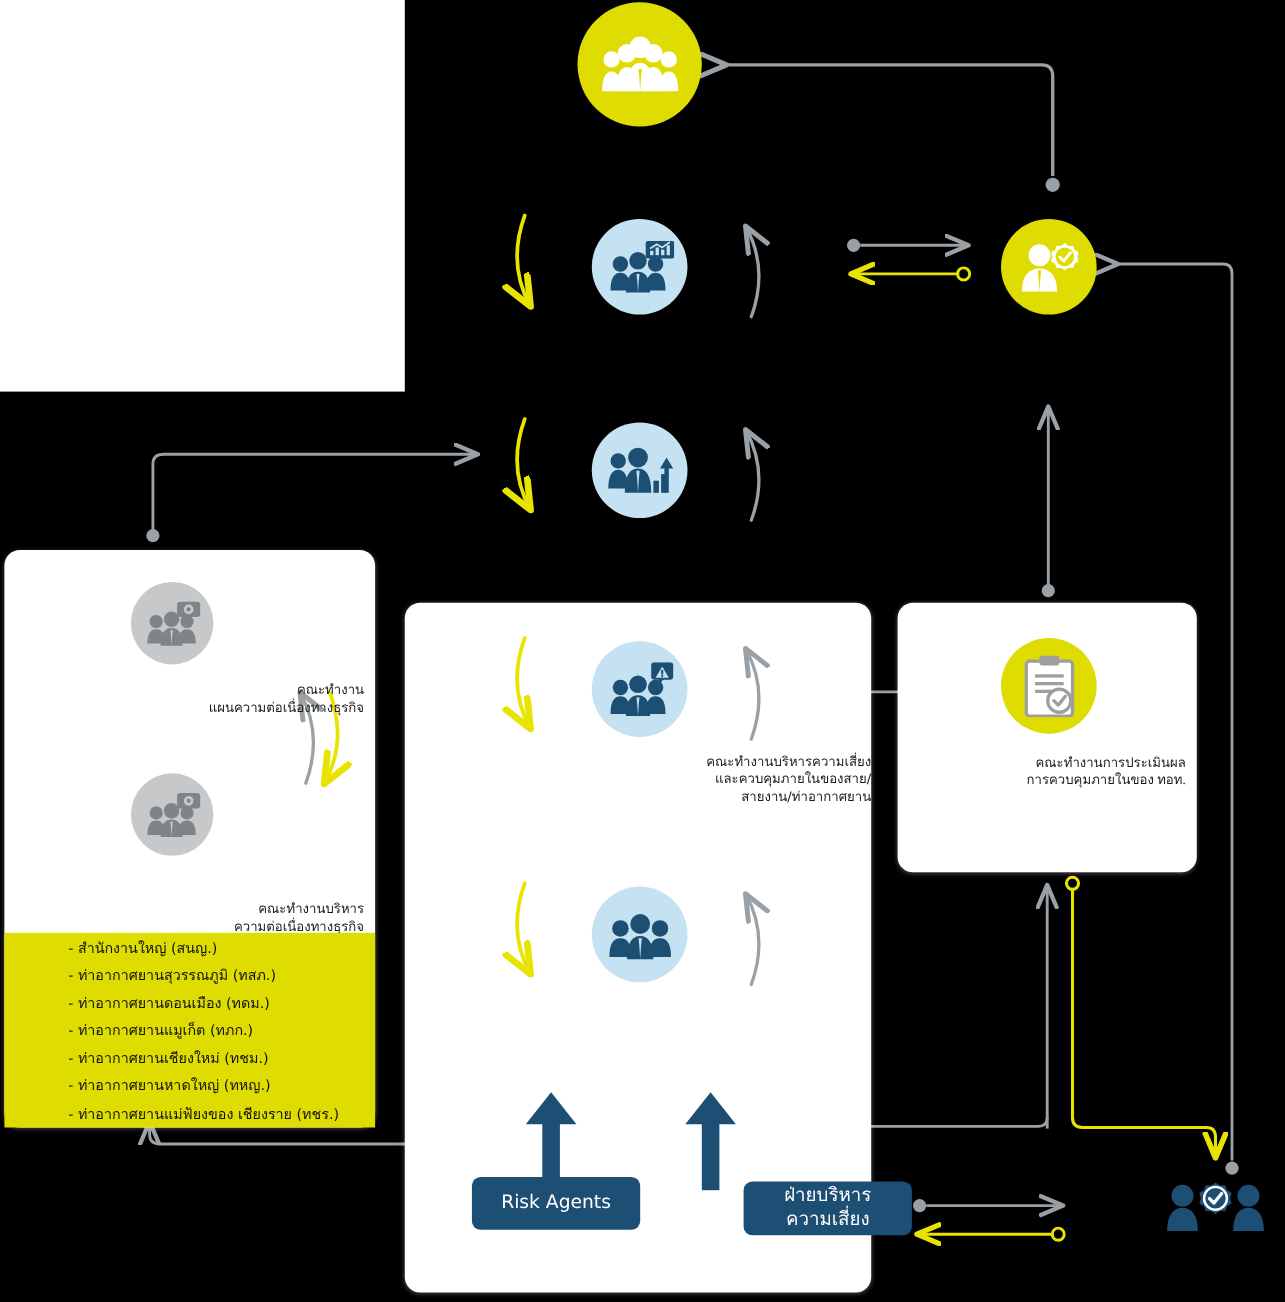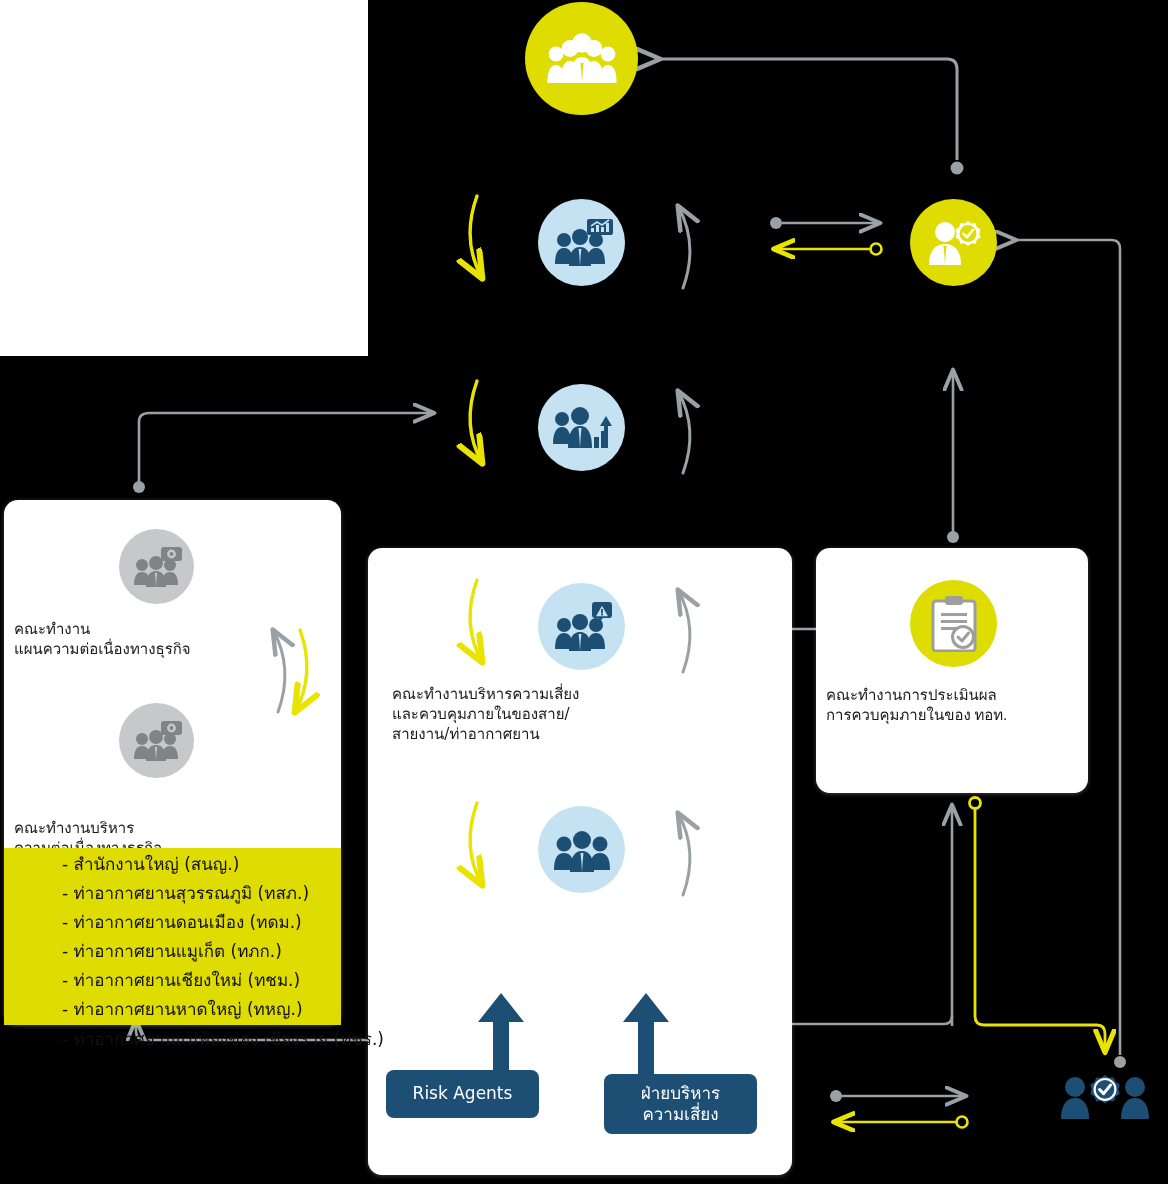--- a/index.html
+++ b/index.html
@@ -12,30 +12,30 @@
   svg.layer{position:absolute;left:0;top:0;width:1168px;height:1184px;pointer-events:none;}
 
   .card{position:absolute;background:#fff;border-radius:14px;
         box-shadow:0 1px 4px rgba(255,255,255,0.25);overflow:hidden;}
   .card-left{left:4px;top:500px;width:337px;height:525px;}
   .card-mid{left:368px;top:548px;width:424px;height:627px;}
   .card-right{left:816px;top:548px;width:272px;height:245px;}
 
   .node{position:absolute;display:flex;flex-direction:column;align-items:center;}
   .circ{border-radius:50%;display:flex;align-items:center;justify-content:center;}
-  .lbl{color:#1a1a1a;text-align:left;line-height:1.32;font-size:15px;white-space:pre-line;}
+  .lbl{color:#1a1a1a;text-align:right;line-height:1.32;font-size:12px;white-space:pre-line;}
 
   .pillbox{position:absolute;background:#1d4e74;border-radius:8px;color:#fff;
            display:flex;align-items:center;justify-content:center;text-align:center;
-           font-size:17px;line-height:1.25;white-space:pre-line;}
+           font-size:17px;line-height:1.25;white-space:pre-line;margin-left:43px;}
 
   .yellowlist{position:absolute;left:4px;top:848px;width:337px;height:177px;background:#dedc00;
               padding:0;box-sizing:border-box;}
   .yellowlist ul{list-style:none;margin:0;padding:8px 0 0 58px;}
-  .yellowlist li{font-size:17px;color:#111;line-height:1.0;margin-bottom:12.1px;white-space:nowrap;}
+  .yellowlist li{font-size:13px;color:#111;line-height:1.0;margin-bottom:12.1px;white-space:nowrap;}
 </style>
 </head>
 <body>
 
 <div id="stage">
 
   <div class="whitepatch"></div>
 
   <svg class="layer" viewBox="0 0 1168 1184">
     <defs>
@@ -313,16 +313,16 @@
             <path d="M64,46 C64,32 69.6,25 78,25 C86.4,25 92,32 92,46 Z"></path>
           <path d="M48,2 l4,2.8 l4.8,-0.4 l1.7,4.5 l4.2,2.6 l-1.3,4.8 l1.3,4.8 l-4.2,2.6 l-1.7,4.5 l-4.8,-0.4 l-4,2.8 l-4,-2.8 l-4.8,0.4 l-1.7,-4.5 l-4.2,-2.6 l1.3,-4.8 l-1.3,-4.8 l4.2,-2.6 l1.7,-4.5 l4.8,0.4 Z"></path>
           <circle cx="48" cy="16.4" r="10.4" fill="none" stroke="#fff" stroke-width="2.2"></circle>
           <path d="M42.6,16.6 L46.6,20.6 L53.6,12" stroke="#fff" stroke-width="3" fill="none" stroke-linecap="round" stroke-linejoin="round"></path>
         </g>
       </svg>
     </div>
   </div>
 
   <div class="pillbox" style="left:386px;top:1070px;width:153px;height:48px;">Risk Agents</div>
-  <div class="pillbox" style="left:604px;top:1074px;width:153px;height:60px;">ฝ่ายบริหาร
+  <div class="pillbox" style="left:633px;top:1074px;width:153px;height:49px;">ฝ่ายบริหาร
 ความเสี่ยง</div>
 
 </div>
 
 </body></html>

